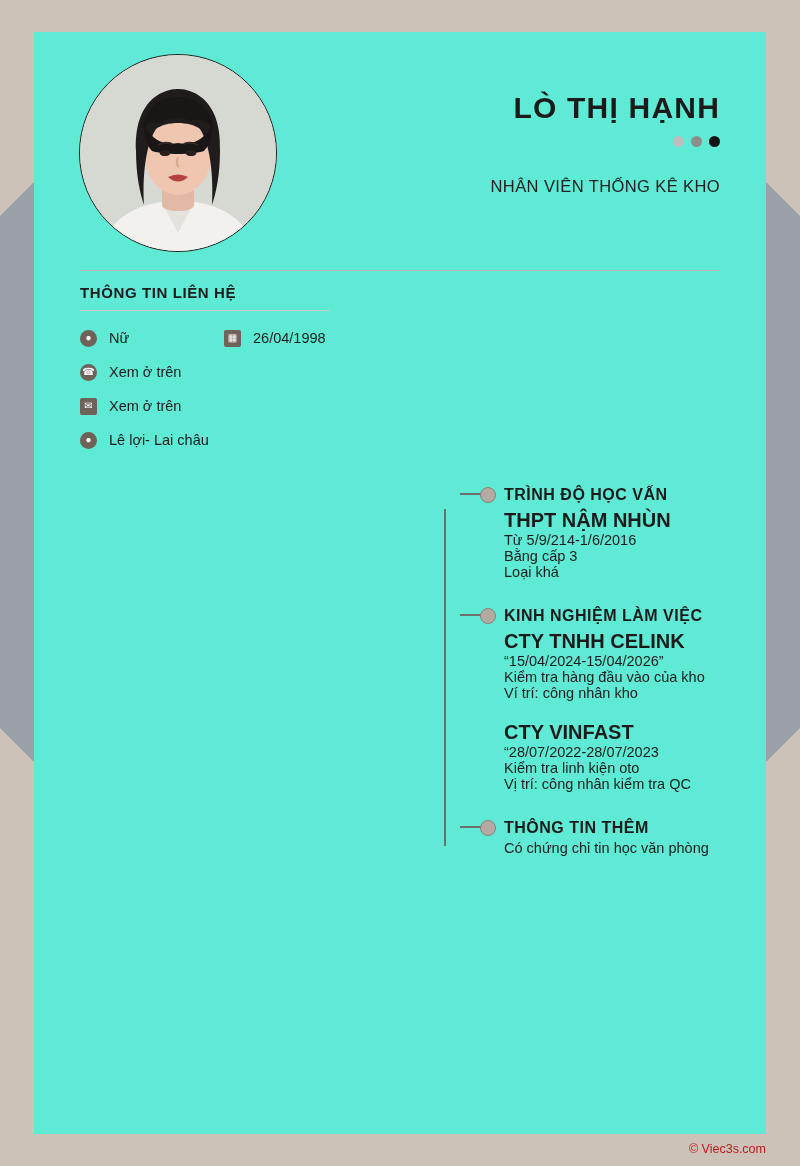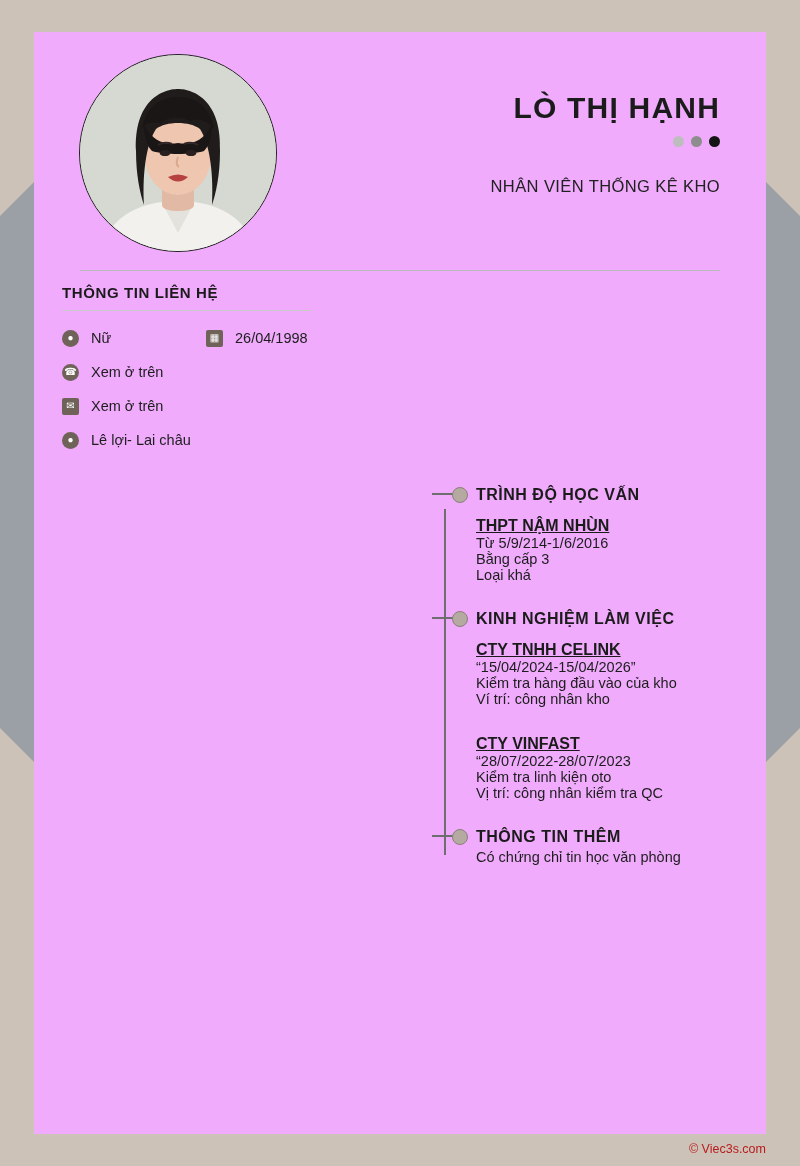--- a/index.html
+++ b/index.html
@@ -80,21 +80,21 @@
     border-bottom: 34px solid #cdc2b8;
     border-left: 34px solid transparent;
   }
 
   .page {
     position: absolute;
     left: 34px;
     top: 32px;
     width: 732px;
     height: 1102px;
-    background: #f0abfc;
+    background: #5eead4;
     box-sizing: border-box;
   }
 
   
   .header {
     position: relative;
     height: 232px;
   }
   .avatar {
     position: absolute;
@@ -145,21 +145,21 @@
     left: 46px;
     right: 46px;
     top: 238px;
     height: 1px;
     background: #b9b9b9;
   }
 
   
   .contact {
     position: absolute;
-    left: 28px;
+    left: 46px;
     top: 252px;
     width: 330px;
   }
   .contact-title {
     font-size: 15px;
     font-weight: bold;
     letter-spacing: 0.6px;
     color: #1b1b1b;
     padding-bottom: 9px;
     border-bottom: 1px solid #c9c9c9;
@@ -210,21 +210,21 @@
   .tl-line {
     position: absolute;
     left: 0;
     top: 22px;
     bottom: 10px;
     width: 2px;
     background: #6e6e6e;
   }
   .sec {
     position: relative;
-    padding-left: 32px;
+    padding-left: 60px;
   }
   .sec-head {
     position: relative;
     font-size: 16px;
     font-weight: bold;
     letter-spacing: 0.5px;
     color: #1b1b1b;
     line-height: 1;
     padding-bottom: 4px;
   }
@@ -240,25 +240,24 @@
   }
   .stem {
     position: absolute;
     left: -44px;
     top: 6px;
     width: 22px;
     height: 2px;
     background: #6e6e6e;
   }
   .sub {
-    margin-top: 10px;
-    font-size: 16px;
+    margin-top: 2px;
+    font-size: 20px;
     font-weight: bold;
     color: #1b1b1b;
-    text-decoration: underline;
   }
   .line {
     font-size: 14.5px;
     color: #1d1d1d;
   }
   .gap-sm { height: 18px; }
   .gap-md { height: 28px; }
 
   .footer {
     position: absolute;

